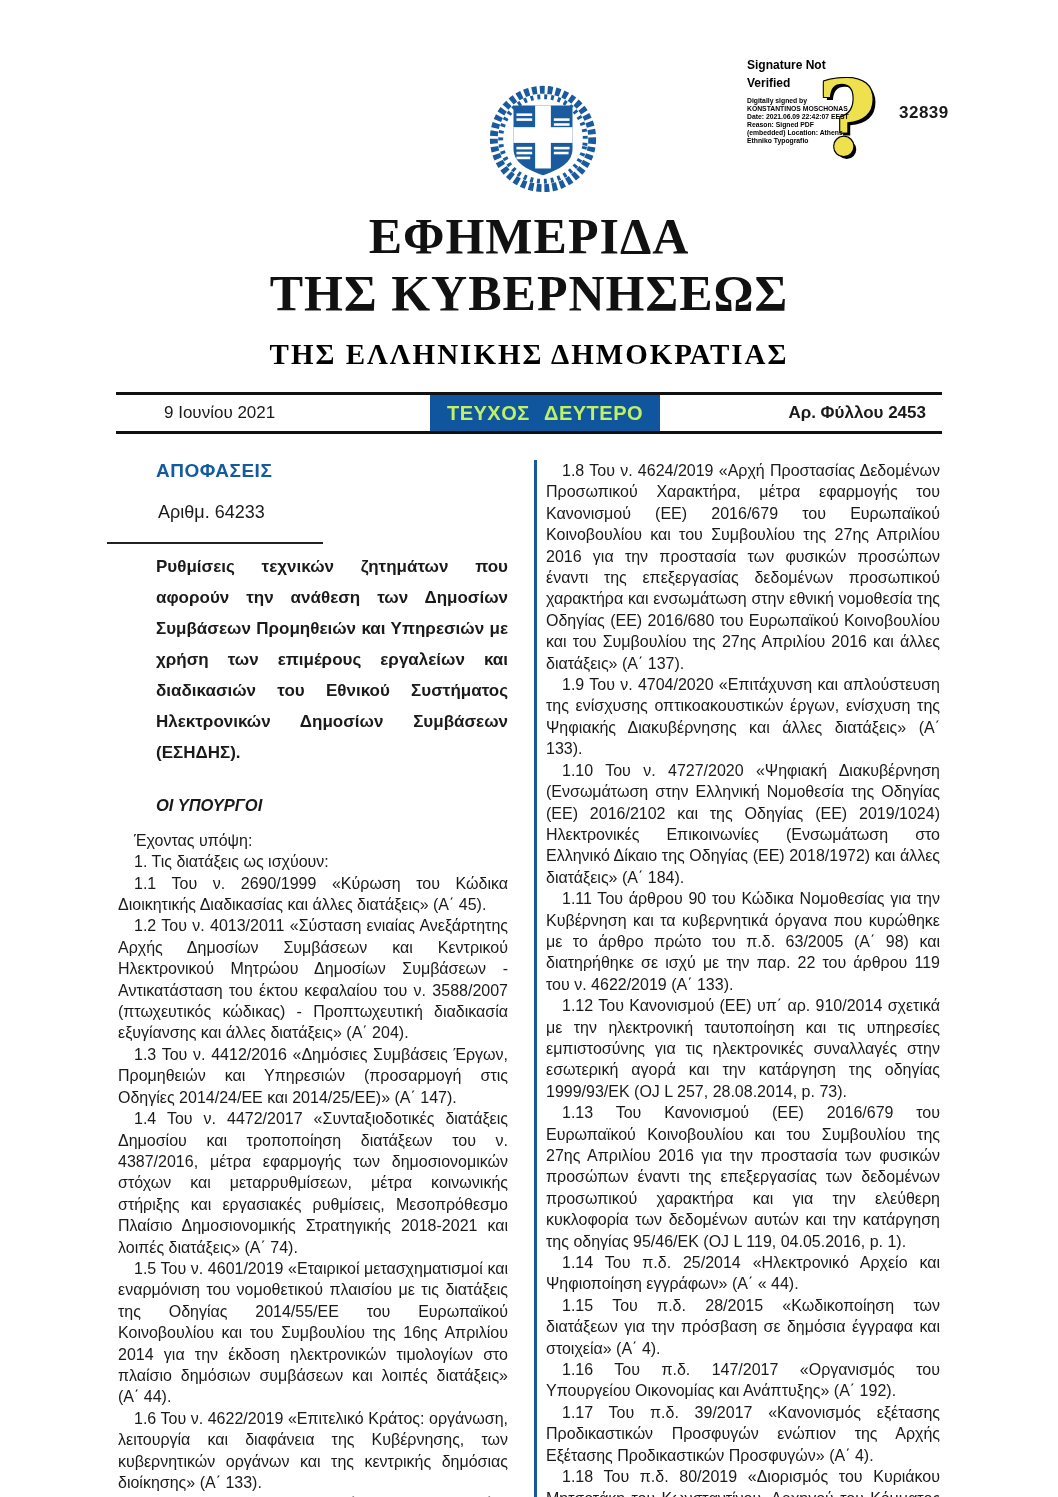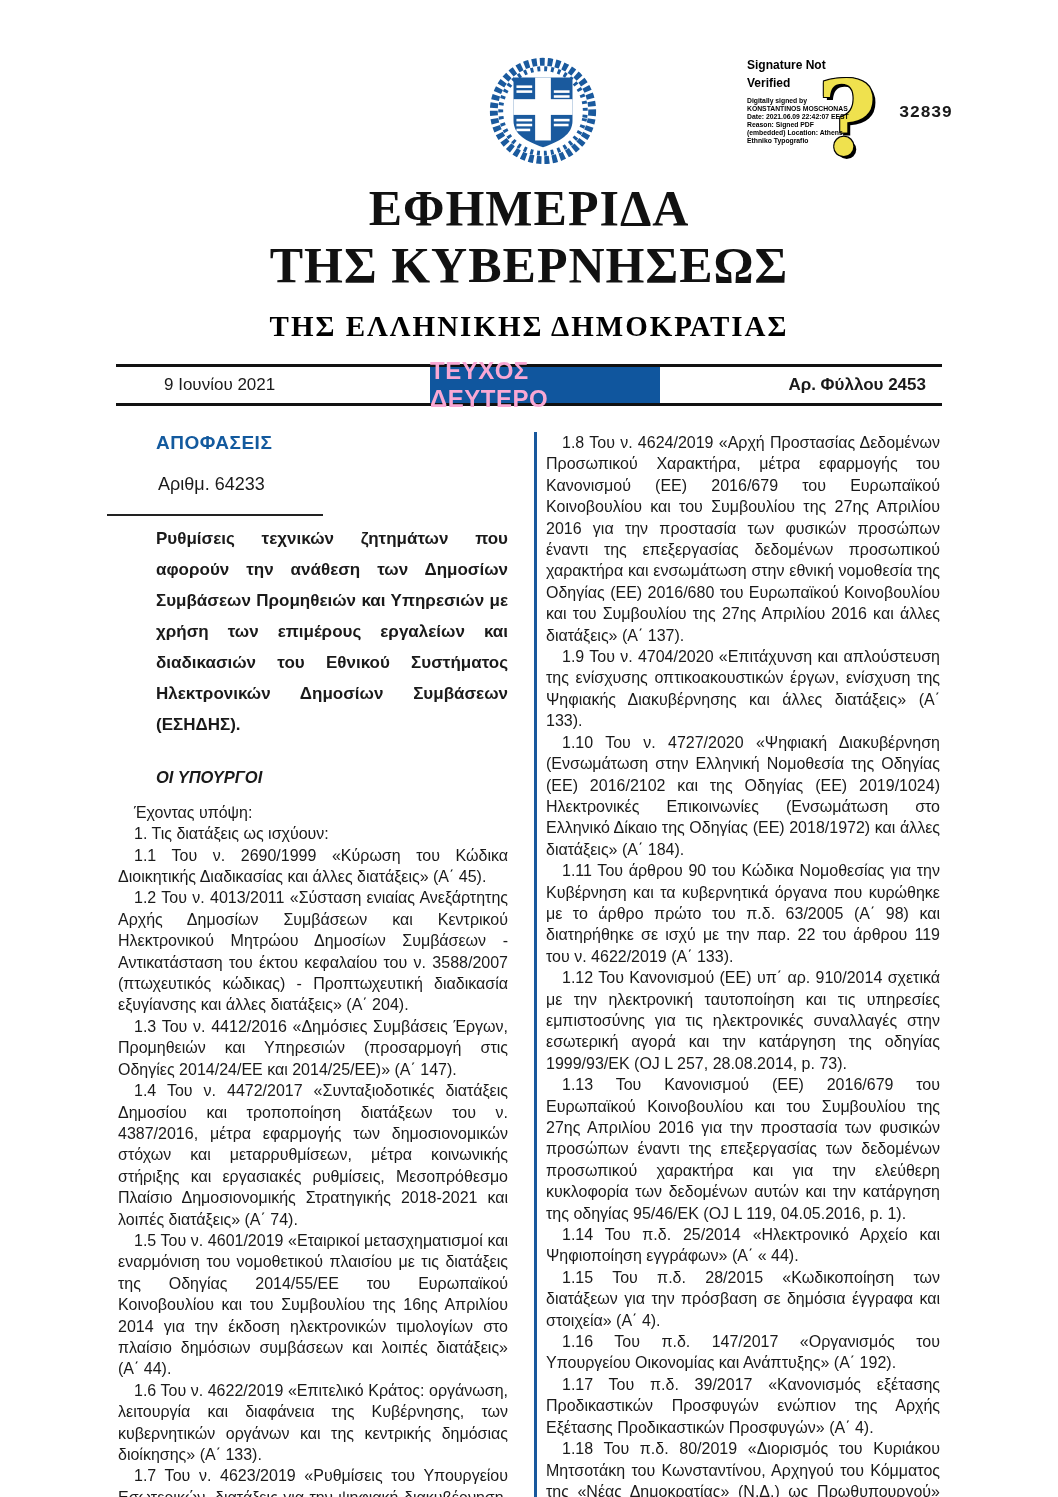--- a/index.html
+++ b/index.html
@@ -5,37 +5,37 @@
   html,body{margin:0;padding:0;background:#fff;}
   .page{
     position:relative;
     width:1058px;height:1497px;
     background:#fff;
     font-family:"Liberation Sans","DejaVu Sans",sans-serif;
     color:#1a1a1a;
     overflow:hidden;
   }
   
-  .header{padding-top:48px;text-align:center;}
+  .header{padding-top:76px;text-align:center;}
   .coat{display:block;margin:0 auto;transform:translateX(14px);}
   .stamp{
     position:absolute;left:747px;top:56px;width:132px;height:112px;
     text-align:left;line-height:1;z-index:2;
   }
   .stamp-q{
     position:absolute;right:2px;top:12px;
     font-size:102px;font-weight:bold;
     font-family:"DejaVu Serif",serif;
     color:#efe14e;
     text-shadow:3px 3px 0 #000,-1px -1px 0 #000,1px -1px 0 #000,-1px 1px 0 #000,1px 1px 0 #000;
     z-index:1;
   }
   .stamp-title{position:relative;z-index:3;font-size:12px;font-weight:bold;color:#000;line-height:18px;width:90px;}
   .stamp-lines{position:relative;z-index:3;margin-top:5px;font-size:6.8px;font-weight:bold;color:#000;line-height:8px;width:104px;}
-  .page-num{position:absolute;left:899px;top:103px;font-size:17px;font-weight:bold;letter-spacing:.5px;font-family:Liberation Mono, monospace;}
+  .page-num{position:absolute;left:899px;top:103px;font-size:17px;font-weight:bold;letter-spacing:.5px;}
   .mast1{
     margin-top:10px;
     font-family:"Liberation Serif","DejaVu Serif",serif;
     font-weight:bold;font-size:50px;line-height:57px;color:#111;
     letter-spacing:1px;
   }
   .mast2{
     margin-top:16px;
     font-family:"Liberation Serif","DejaVu Serif",serif;
     font-weight:bold;font-size:29px;line-height:32px;color:#000000;
@@ -44,23 +44,23 @@
   
   .issue-bar{
     position:relative;
     margin:22px 0 0 116px;width:826px;height:36px;
     border-top:3px solid #111;border-bottom:3px solid #111;
     box-sizing:content-box;
   }
   .issue-date{position:absolute;left:48px;top:8px;font-size:17px;font-weight:normal;}
   .issue-volume{
     position:absolute;left:314px;top:0;width:230px;height:36px;
-    background:#10569e;color:#f9a8d4;
+    background:#10569e;color:#bef264;
     display:flex;align-items:center;justify-content:center;
-    font-size:24px;font-weight:bold;letter-spacing:.5px;word-spacing:9px;
+    font-size:20px;font-weight:bold;letter-spacing:.5px;word-spacing:9px;
   }
   .issue-no{position:absolute;right:16px;top:8px;font-size:17px;font-weight:bold;}
   
   .body{
     display:flex;align-items:stretch;
     margin-top:26px;padding-left:118px;
   }
   .col{font-size:16px;line-height:21.4px;text-align:justify;}
   .col-left{width:390px;}
   .col-divider{width:3px;background:#18589d;margin-left:26px;margin-right:9px;}

